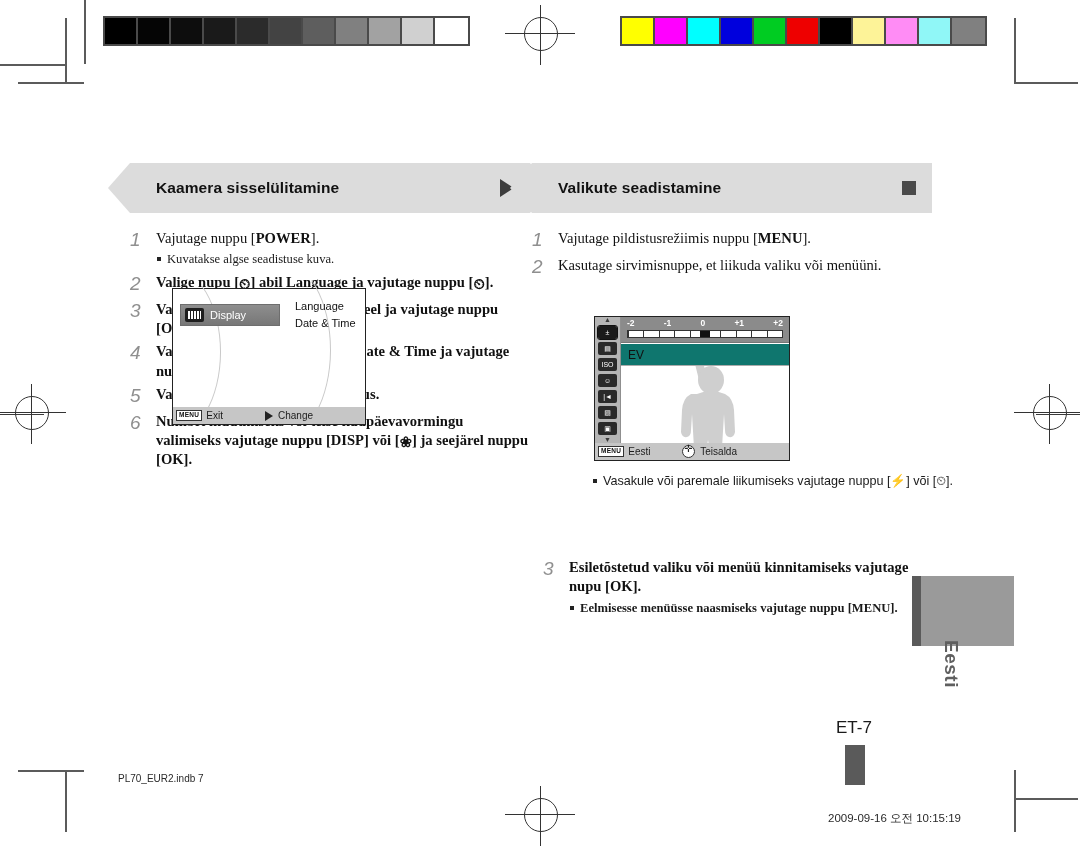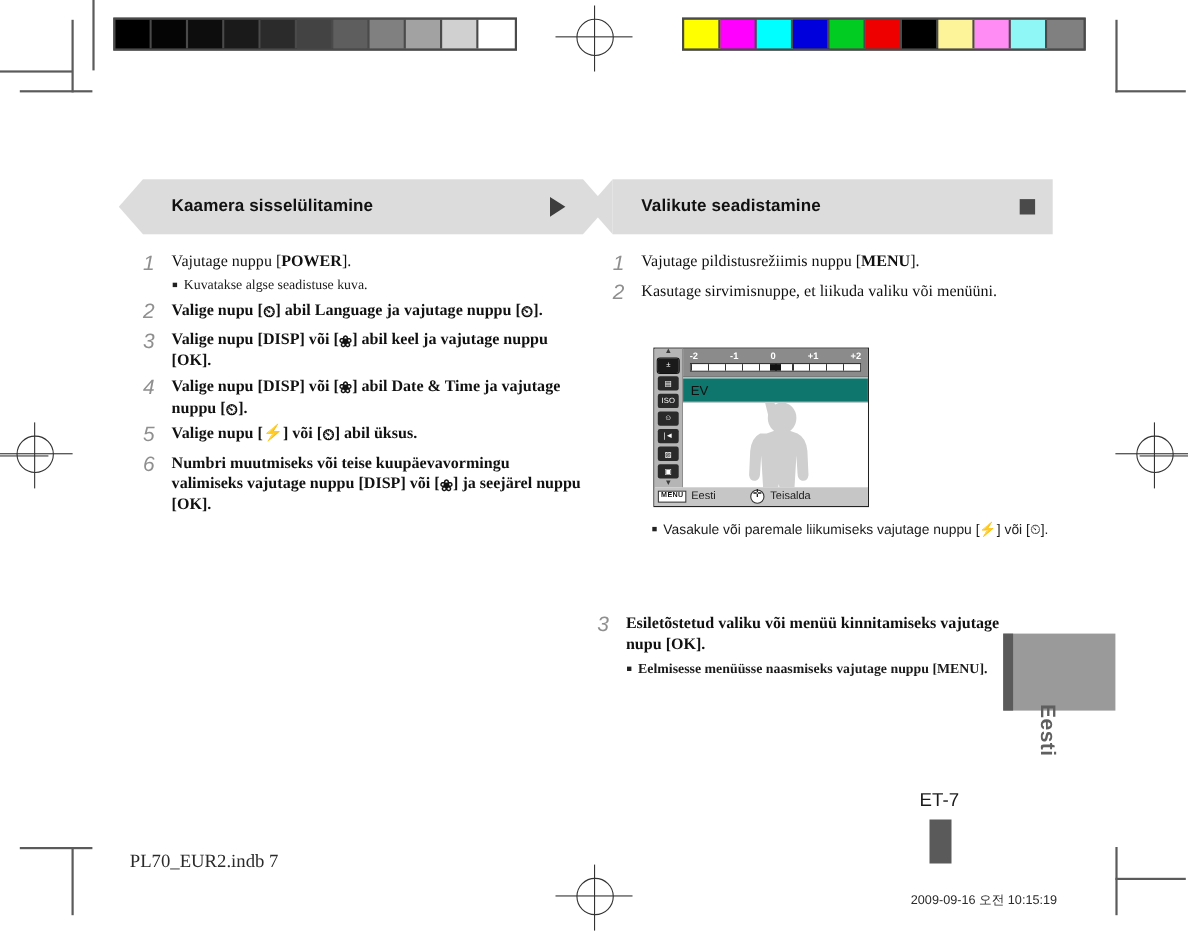--- a/index.html
+++ b/index.html
@@ -23,21 +23,21 @@
   
   .calbar { position:absolute; display:flex; border:2px solid #4a4a4a; background:#4a4a4a; }
   .calbar .patch { width:33px; height:26px; border-right:2px solid #4a4a4a; }
   .calbar .patch:last-child { border-right:none; }
 
   
   .page { position:absolute; left:0; top:0; width:1080px; height:851px; }
 
   .col { position:absolute; top:163px; width:400px; }
   .col-left  { left:130px; }
-  .col-right { left:557px; }
+  .col-right { left:532px; }
 
   
   .banner {
     position:relative; height:50px; background:#dcdcdc;
     display:flex; align-items:center;
     padding-left:26px; padding-right:16px;gap:16px;
   }
   .banner.left-notch::before{
     content:""; position:absolute; left:-22px; top:0;
     border-top:25px solid transparent; border-bottom:25px solid transparent;
@@ -163,21 +163,21 @@
   }
   .lang-label{
     position:absolute; left:940px; top:640px;
     font-size:19px; font-weight:bold; color:#5f5f5f;
     writing-mode:vertical-rl; text-orientation:mixed; letter-spacing:.5px;
   }
 
   .page-num{ position:absolute; left:836px; top:718px; font-size:17px; color:#1a1a1a; }
   .page-bar{ position:absolute; left:845px; top:745px; width:20px; height:40px; background:#5a5a5a; }
 
-  .footer-left{ position:absolute; left:118px; top:773px; font-size:17px; color:#2a2a2a;font-family:Liberation Serif, serif; }
+  .footer-left{ position:absolute; left:118px; top:773px; font-size:10px; color:#2a2a2a; }
   .footer-right{ position:absolute; left:828px; top:811px; font-size:11.5px; color:#2a2a2a; }
 
   .tick{ position:absolute; background:#3a3a3a; }
 </style>
 </head>
 <body>
 
 <div class="page">
 
   <div class="crop" style="left:65px;top:18px;width:1.6px;height:66px;"></div>
@@ -277,20 +277,44 @@
           <div class="step-num">5</div>
           <div class="step-body bold">Valige nupu [<b>⚡</b>] või [<span class="gicon">⏲</span>] abil üksus.</div>
         </div>
         <div class="step">
           <div class="step-num">6</div>
           <div class="step-body bold">Numbri muutmiseks või teise kuupäevavormingu valimiseks vajutage nuppu [<b>DISP</b>] või [<span class="gicon">❀</span>] ja seejärel nuppu [<b>OK</b>].</div>
         </div>
       </div>
   </div>
 
+  <div class="lcd lcd-left">
+    <div class="curve1"></div>
+    <div class="curve2"></div>
+
+    <div class="disp-row">
+      <span class="disp-ico"></span>
+      <span class="disp-text">Display</span>
+    </div>
+
+    <div class="right-items" id="lcd-left-items">
+        <div>Language</div>
+        <div>Date &amp; Time</div>
+      </div>
+
+    <div class="lcd-bottombar">
+      <span class="menu-chip">MENU</span>
+      <span class="bb-label">Exit</span>
+      <span class="bb-mid">
+        <span class="bb-tri"></span>
+        <span class="bb-label">Change</span>
+      </span>
+      <span class="bb-right-space"></span>
+    </div>
+  </div>
 
   <div class="col col-right">
 
     <div class="banner left-notch">
       <span class="banner-title">Valikute seadistamine</span>
       <span class="banner-mark">
           <span class="sq-mark"></span>
         </span>
     </div>
 

